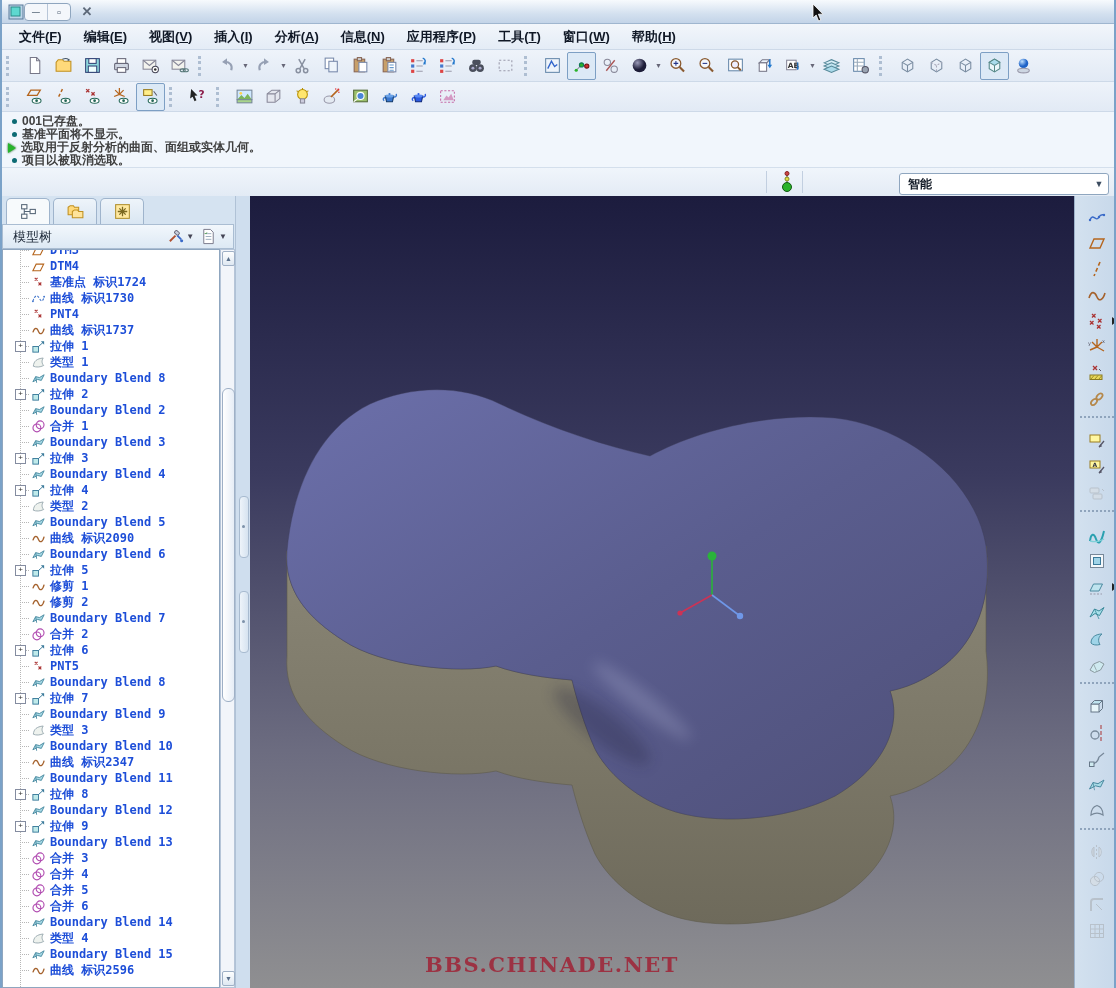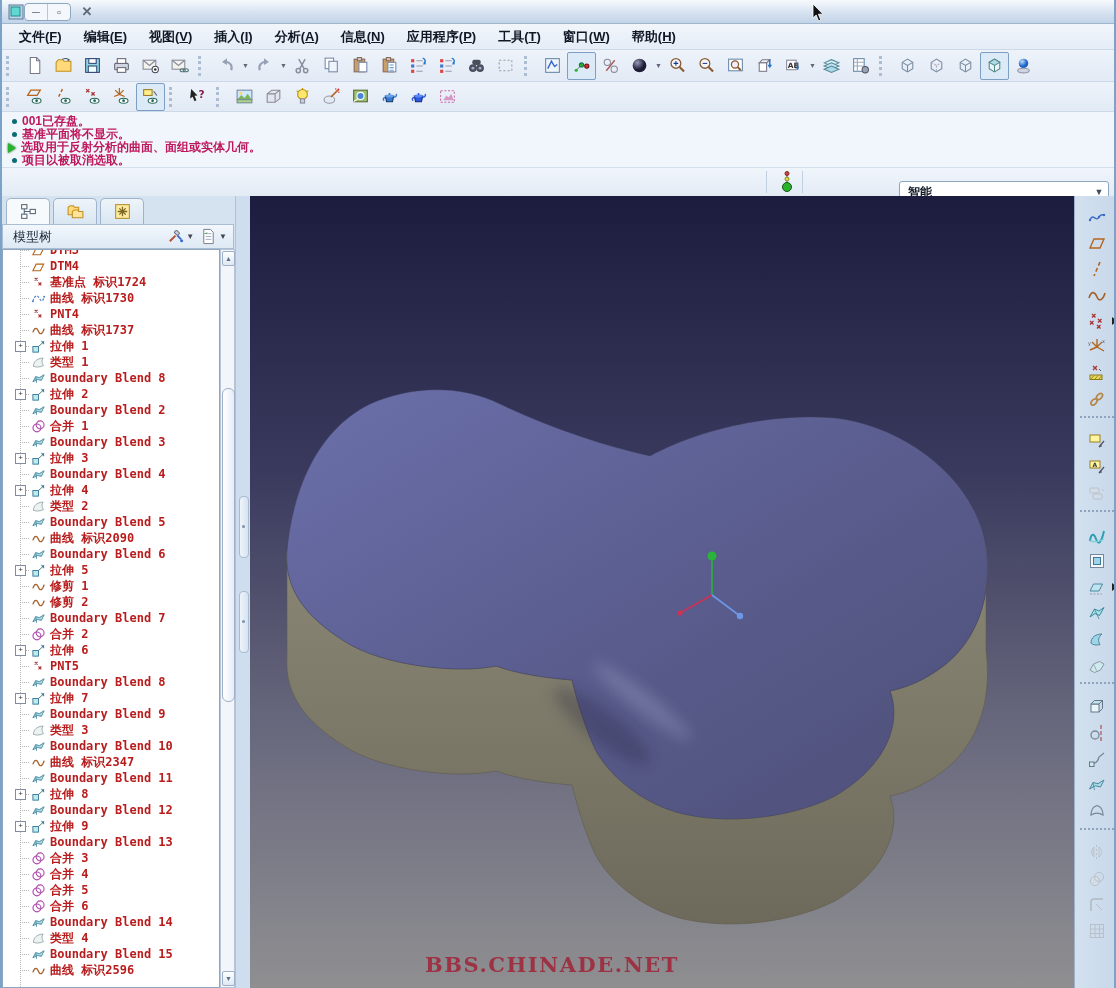--- a/index.html
+++ b/index.html
@@ -30,30 +30,30 @@
   #toolbar1{top:50px;height:32px;}
   #toolbar2{top:82px;height:30px;}
   .grip{width:6px;height:20px;border-left:3px dotted #aebed2;margin:0 5px 0 4px;}
   .tbtn{width:27px;height:26px;display:flex;align-items:center;justify-content:center;border:1px solid transparent;border-radius:2px;}
   .tbtn.pressed{background:#dcE9f6;border:1px solid #7d9fc4;}
   .ic{width:19px;height:19px;}
   .dd{width:9px;height:26px;display:flex;align-items:center;justify-content:center;font-size:7px;color:#667;}
   
   #messages{left:0;top:112px;width:100%;height:56px;background:#f1f6fc;border-bottom:1px solid #d4dfec;
     padding:3px 0 0 4px;box-sizing:border-box;}
-  .msgline{display:flex;align-items:center;height:13px;font-size:12px;font-weight:bold;color:#be185d;}
+  .msgline{display:flex;align-items:center;height:13px;font-size:12px;font-weight:bold;color:#404040;}
   .msgline .btxt{margin-left:5px;white-space:nowrap;}
   .bullet-dot{width:5px;height:5px;border-radius:50%;background:#0d6b74;margin-left:6px;}
   .bullet-arrow{width:0;height:0;border-left:8px solid #27b42c;border-top:5px solid transparent;border-bottom:5px solid transparent;margin-left:2px;filter:drop-shadow(0 0 1px #0a550d);}
   
   #filterbar{left:0;top:168px;width:100%;height:28px;background:linear-gradient(#f0f5fb,#e3ebf5);
     border-bottom:1px solid #b9c9dc;}
   .vsep{position:absolute;top:3px;height:22px;border-left:1px solid #c2cfe0;}
   #traffic{position:absolute;left:775px;top:2px;width:20px;height:24px;}
-  #smart-combo{position:absolute;left:897px;top:13px;width:210px;height:22px;background:#fff;
+  #smart-combo{position:absolute;left:897px;top:5px;width:210px;height:22px;background:#fff;
     border:1px solid #8fa6bf;border-radius:3px;display:flex;align-items:center;box-sizing:border-box;}
   #smart-combo .clabel{flex:1;font-size:12px;font-weight:bold;color:#121a26;padding-left:8px;}
   #smart-combo .carrow{width:18px;text-align:center;font-size:9px;color:#3c4c60;}
   
   #leftpanel{left:0;top:196px;width:248px;height:792px;background:#d5e3f1;}
   #tabs{position:absolute;left:4px;top:2px;height:26px;display:flex;gap:3px;}
   .tab{width:42px;height:25px;border:1px solid #9fb4cc;border-bottom:none;border-radius:5px 5px 0 0;
     background:linear-gradient(#eef4fa,#d9e6f2);display:flex;align-items:center;justify-content:center;}
   .tab.active{background:#f7fafc;}
   #treeheader{position:absolute;left:0;top:28px;width:232px;height:25px;background:linear-gradient(#f2f7fc,#dde9f4);
@@ -64,21 +64,21 @@
   .hbtn .darr{font-size:8px;color:#445;margin-left:2px;}
   #treebody{position:absolute;left:0;top:53px;width:218px;height:739px;background:#fff;
     border:1px solid #8fa6bf;box-sizing:border-box;overflow:hidden;}
   #treelist{margin-top:-8px;position:relative;}
   #treeguide{position:absolute;left:17px;top:0;bottom:0;border-left:1px dotted #b6b6b6;}
   .trow{height:16px;display:flex;align-items:center;position:relative;padding-left:28px;white-space:nowrap;}
   .trow .conn{position:absolute;left:17px;top:8px;width:9px;border-top:1px dotted #b6b6b6;}
   .trow .exp{position:absolute;left:12px;top:3px;width:9px;height:9px;background:#fff;border:1px solid #848ca0;
     font-size:8px;line-height:7px;text-align:center;color:#333;}
   .trow .ic{width:15px;height:15px;margin-right:4px;flex:none;}
-  .tlabel{font-family:"DejaVu Sans Mono",monospace;font-size:12px;font-weight:bold;color:#b91c1c;}
+  .tlabel{font-family:"DejaVu Sans Mono",monospace;font-size:12px;font-weight:bold;color:#1d4ed8;}
   
   #treescroll{position:absolute;left:218px;top:53px;width:15px;height:739px;background:#f2f5fa;
     border:1px solid #b6c5d8;box-sizing:border-box;}
   .sarrow{position:absolute;left:1px;width:11px;height:13px;background:linear-gradient(#fdfefe,#dfe8f2);
     border:1px solid #9fb0c6;border-radius:2px;font-size:7px;color:#5a708c;text-align:center;line-height:13px;}
   #sthumb{position:absolute;left:1px;top:138px;width:11px;height:312px;background:linear-gradient(90deg,#fff,#e6edf6);
     border:1px solid #9fb0c6;border-radius:6px;}
   
   #sash{position:absolute;left:233px;top:0;width:15px;height:792px;background:#cfdeee;border-left:1px solid #b0c2d6;}
   .sashbtn{position:absolute;left:3px;width:8px;height:60px;background:linear-gradient(90deg,#eef4fa,#d6e3f0);

